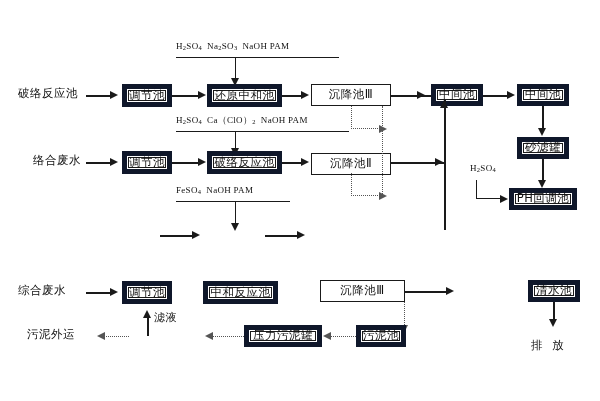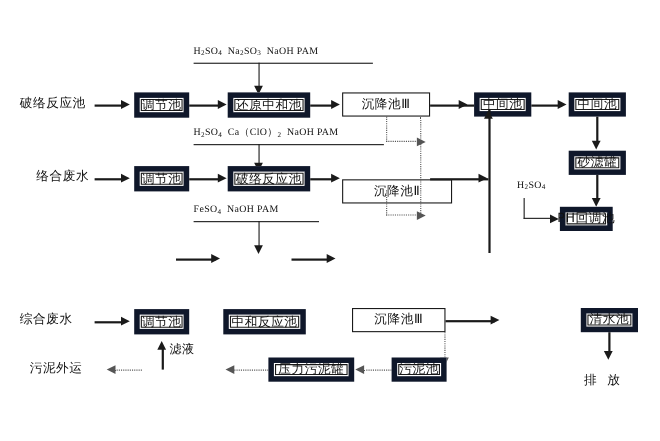--- a/index.html
+++ b/index.html
@@ -143,21 +143,21 @@
   <div class="hline" style="left:176px; top:131px; width:173px;"></div>
   <div class="vline" style="left:235px; top:131px; height:18px;"></div>
   <div class="arw down" style="left:231px; top:148px;"></div>
 
   <div class="vline thick" style="left:542px; top:106px; height:23px;"></div>
   <div class="arw down" style="left:538px; top:128px;"></div>
   <div class="box dbl" style="left:517px; top:137px; width:52px; height:22px;">砂滤罐</div>
 
   <div class="vline thick" style="left:542px; top:159px; height:22px;"></div>
   <div class="arw down" style="left:538px; top:180px;"></div>
-  <div class="box dbl" style="left:509px; top:188px; width:48px; height:22px;">PH回调池</div>
+  <div class="box dbl" style="left:509px; top:188px; width:68px; height:22px;">PH回调池</div>
 
   <div class="lbl sm" style="left:470px; top:164px;">
     H<span class="sub">2</span>SO<span class="sub">4</span></div>
   <div class="vline" style="left:476px; top:180px; height:19px;"></div>
   <div class="hline" style="left:476px; top:198px; width:26px;"></div>
   <div class="arw right" style="left:500px; top:195px;"></div>
 
   <div class="lbl" style="left:33px; top:155px;">络合废水</div>
   <div class="hline thick" style="left:86px; top:162px; width:26px;"></div>
   <div class="arw right" style="left:110px; top:158px;"></div>
@@ -165,21 +165,21 @@
   <div class="box dbl" style="left:122px; top:151px; width:50px; height:23px;">调节池</div>
 
   <div class="hline thick" style="left:172px; top:162px; width:28px;"></div>
   <div class="arw right" style="left:198px; top:158px;"></div>
 
   <div class="box dbl" style="left:207px; top:151px; width:75px; height:23px;">破络反应池</div>
 
   <div class="hline thick" style="left:282px; top:162px; width:22px;"></div>
   <div class="arw right" style="left:301px; top:158px;"></div>
 
-  <div class="box" style="left:311px; top:163px; width:100px; height:22px;">沉降池Ⅱ</div>
+  <div class="box" style="left:311px; top:153px; width:80px; height:22px;">沉降池Ⅱ</div>
 
   <div class="hline thick" style="left:391px; top:162px; width:53px;"></div>
   <div class="arw right" style="left:435px; top:158px;"></div>
 
   <div class="vline thick" style="left:444px; top:100px; height:130px;"></div>
   <div class="arw up" style="left:440px; top:100px;"></div>
 
   <div class="vdot" style="left:351px; top:106px; height:23px;"></div>
   <div class="hdot" style="left:351px; top:128px; width:31px;"></div>
   <div class="arw gray right" style="left:379px; top:125px;"></div>

